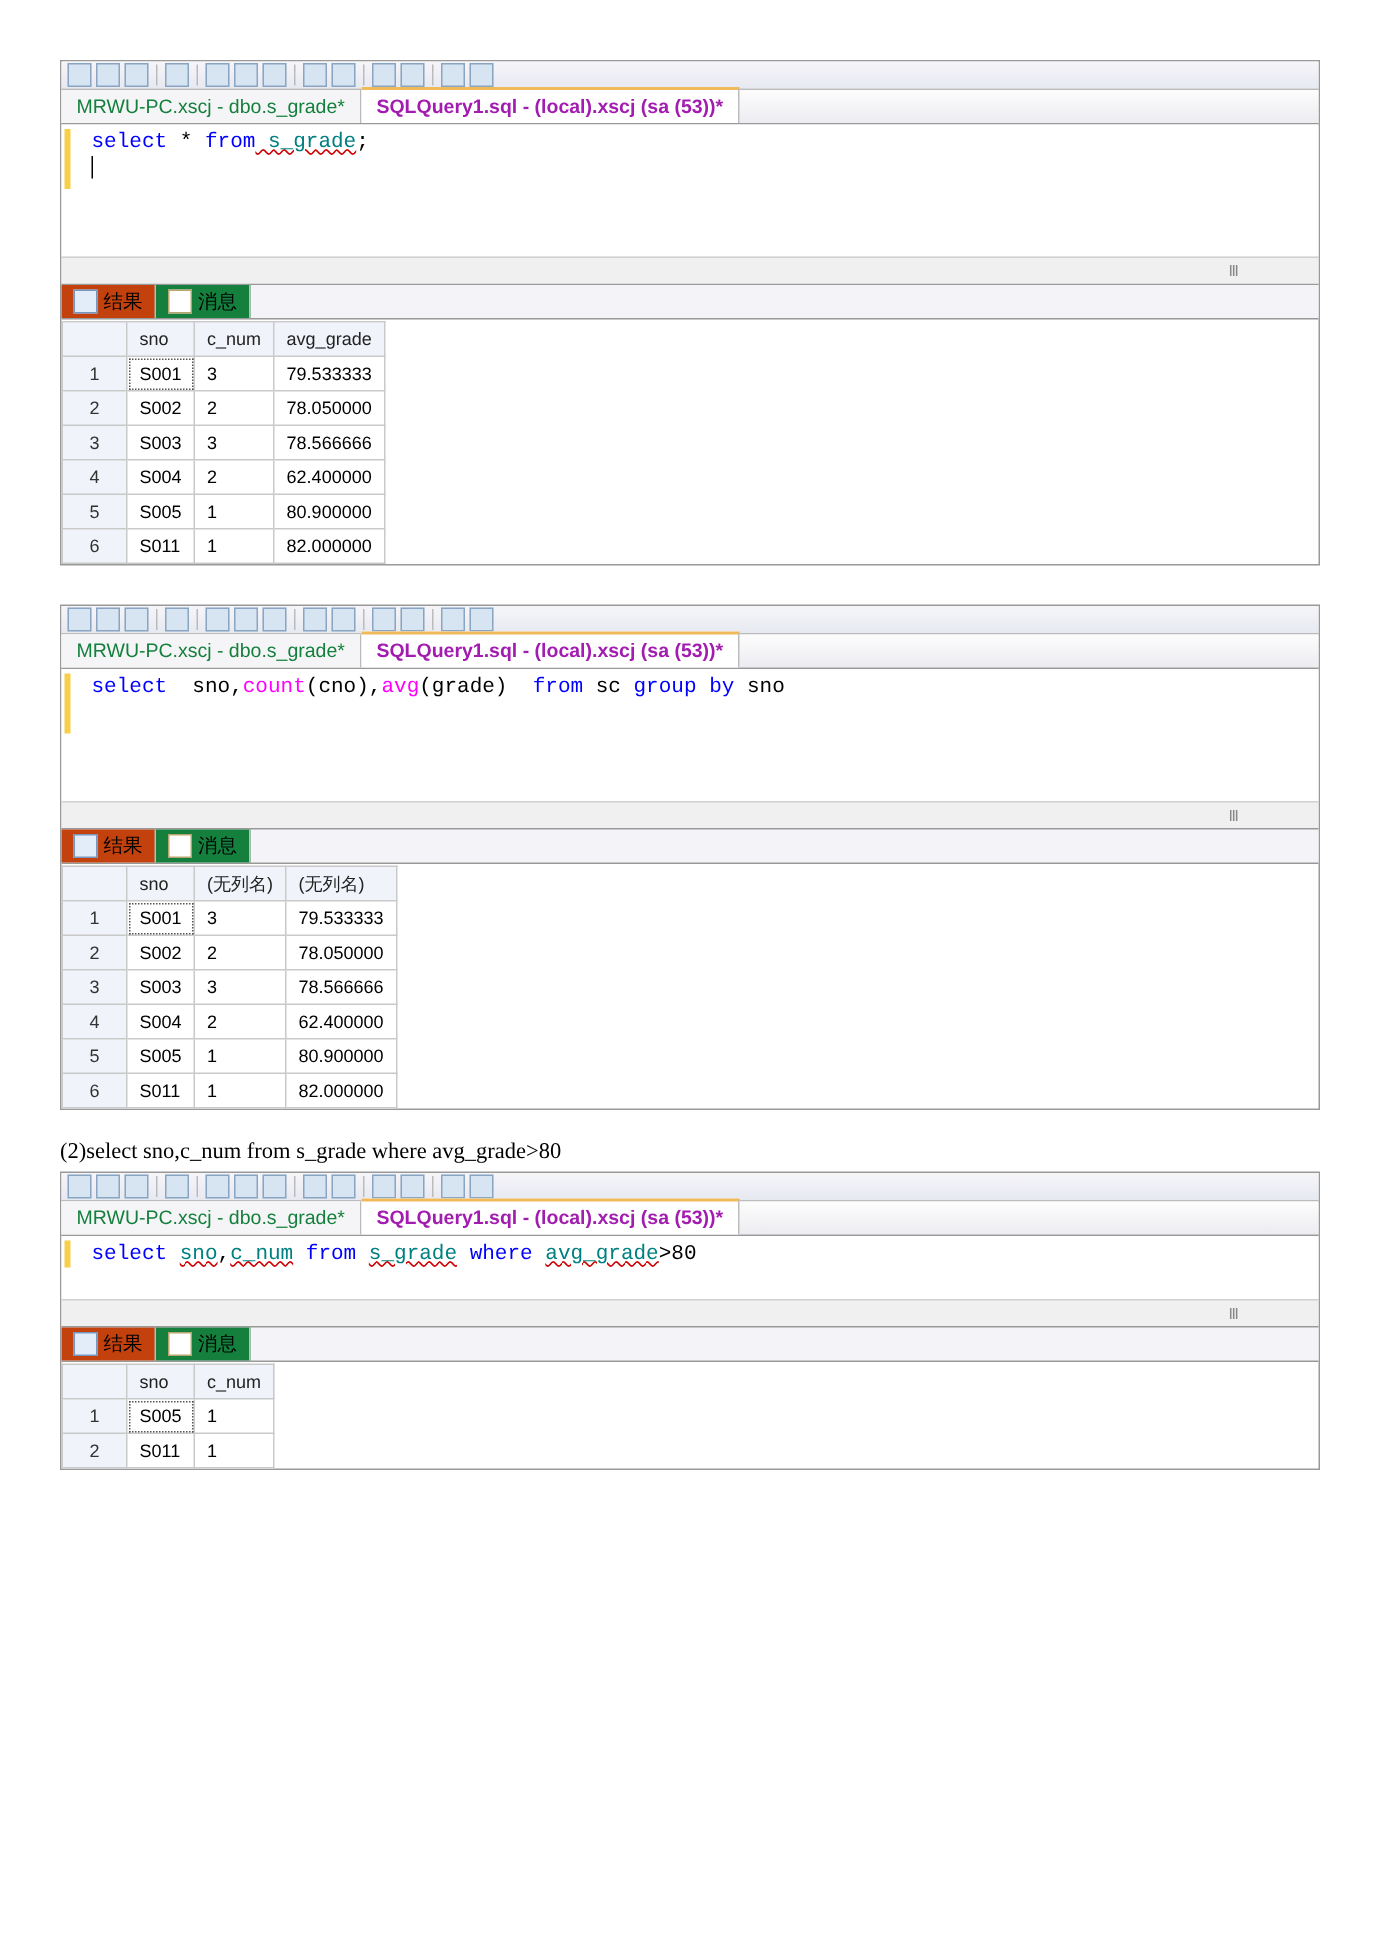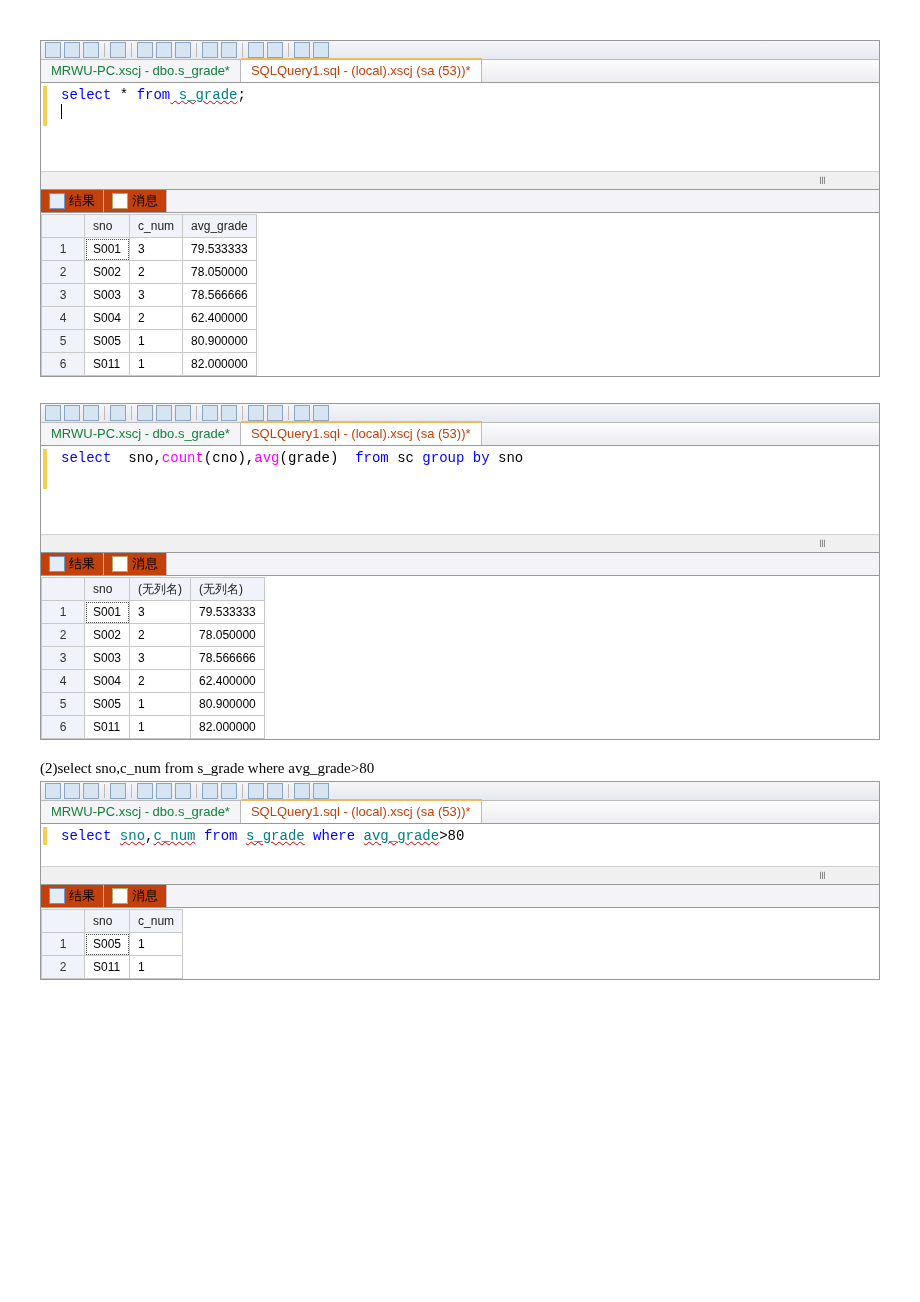--- a/index.html
+++ b/index.html
@@ -44,22 +44,22 @@
     border-bottom: 1px solid #999;
   }
   .tab {
     padding: 3px 10px 4px 10px;
     border-right: 1px solid #bbb;
     color: #15803d;
     background: #f5f5f7;
   }
   .tab.active {
     background: #fff;
-    font-weight: normal;
-    color: #c2410c;
+    font-weight: bold;
+    color: #a21caf;
     border-top: 2px solid #f0b95a;
     margin-top: -2px;
   }
   .editor {
     background: #fff;
     min-height: 80px;
     padding: 4px 8px;
     font-family: Consolas, "Courier New", monospace;
     font-size: 14px;
     position: relative;
@@ -112,21 +112,21 @@
     align-items: center;
   }
   .rtab {
     padding: 2px 8px;
     display: flex;
     align-items: center;
     gap: 4px;
     border-right: 1px solid #bbb;
     background: #c2410c;
   }
-  .rtab.inactive { background: #c2410c; }
+  .rtab.inactive { background: #15803d; }
   .ricon {
     width: 14px;
     height: 14px;
     display: inline-block;
     border: 1px solid #7695bf;
     background: #e2edf9;
   }
   .ricon.msg { background: #fff; border-color:#b9a46e; }
   .grid {
     border-collapse: collapse;

